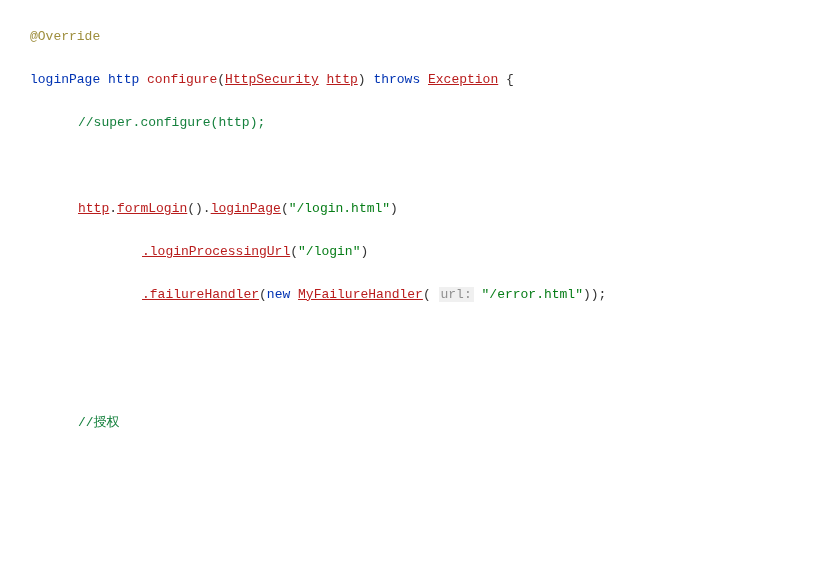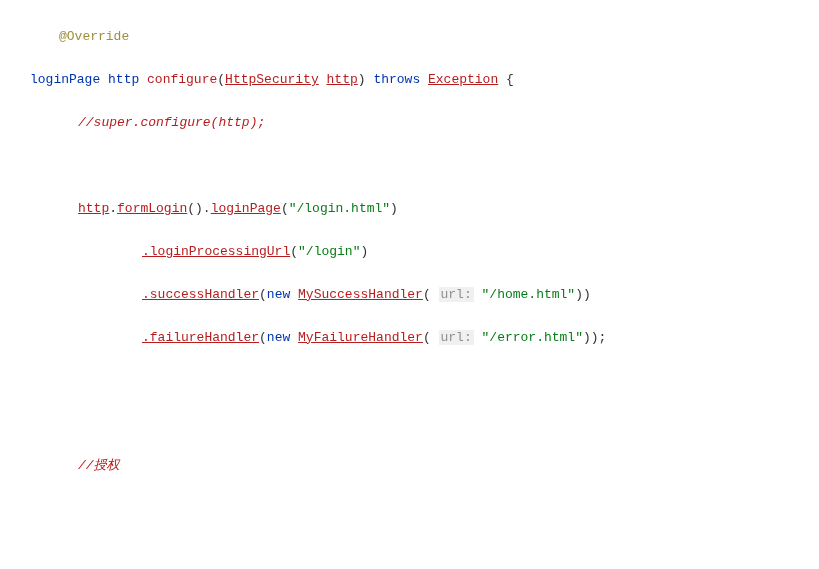--- a/index.html
+++ b/index.html
@@ -7,44 +7,43 @@
       font-family: 'Menlo', 'Consolas', 'Courier New', monospace;
       font-size: 13px;
       background: #ffffff;
       line-height: 1.65;
       padding: 5px 0 5px 10px;
       position: relative;
       width: 819px;
       overflow: hidden;
     }
     .code { white-space: pre; position: relative; }
-    .c-annotation { color: #9e8e3d; margin-left: 29px; }
+    .c-annotation { color: #9e8e3d; }
     .c-keyword { color: #0033b3; }
     .c-method { color: #b91c1c; }
     .c-paren { color: #333; }
     .c-string { color: #067d17; }
     .c-grayparam { color: #909090; font-style: normal; background: #f0f0f0; padding: 0 2px; }
     .c-ident { color: #b91c1c; text-decoration: underline; }
     .c-new { color: #0033b3; }
-    .c-green-comment { color: #b91c1c; font-style: italic; }
+    .c-green-comment { color: #15803d; }
     .indent0 { padding-left: 20px; }
     .indent2 { padding-left: 68px; }
     .indent3 { padding-left: 132px; }
   </style>
 </head>
 <body>
 
 <div class="code">
 <div class="indent0"><span class="c-annotation">@Override</span></div>
 <div class="indent0"><span class="c-keyword">loginPage</span> <span class="c-keyword">http</span> <span class="c-method">configure</span><span class="c-paren">(</span><span class="c-ident">HttpSecurity</span> <span class="c-ident">http</span><span class="c-paren">)</span> <span class="c-keyword">throws</span> <span class="c-ident">Exception</span> <span class="c-paren">{</span></div>
 <div class="indent2"><span class="c-green-comment">//super.configure(http);</span></div>
 <div>&nbsp;</div>
 <div class="indent2"><span class="c-ident">http</span><span class="c-paren">.</span><span class="c-ident">formLogin</span><span class="c-paren">().</span><span class="c-ident">loginPage</span><span class="c-paren">(</span><span class="c-string">"/login.html"</span><span class="c-paren">)</span></div>
 <div class="indent3"><span class="c-ident">.loginProcessingUrl</span><span class="c-paren">(</span><span class="c-string">"/login"</span><span class="c-paren">)</span></div>
-<div class="indent3"><span class="c-ident">.successHandler</span><span class="c-paren">(</span><span class="c-new">new</span> <span class="c-ident">MySuccessHandler</span><span class="c-paren">( </span><span class="c-grayparam">url:</span> <span class="c-string">"/home.html"</span><span class="c-paren">))</span></div>
 <div class="indent3"><span class="c-ident">.failureHandler</span><span class="c-paren">(</span><span class="c-new">new</span> <span class="c-ident">MyFailureHandler</span><span class="c-paren">( </span><span class="c-grayparam">url:</span> <span class="c-string">"/error.html"</span><span class="c-paren">));</span></div>
 <div>&nbsp;</div>
 <div>&nbsp;</div>
 <div class="indent2"><span class="c-green-comment">//授权</span></div>
 
 
 
 
 
 

